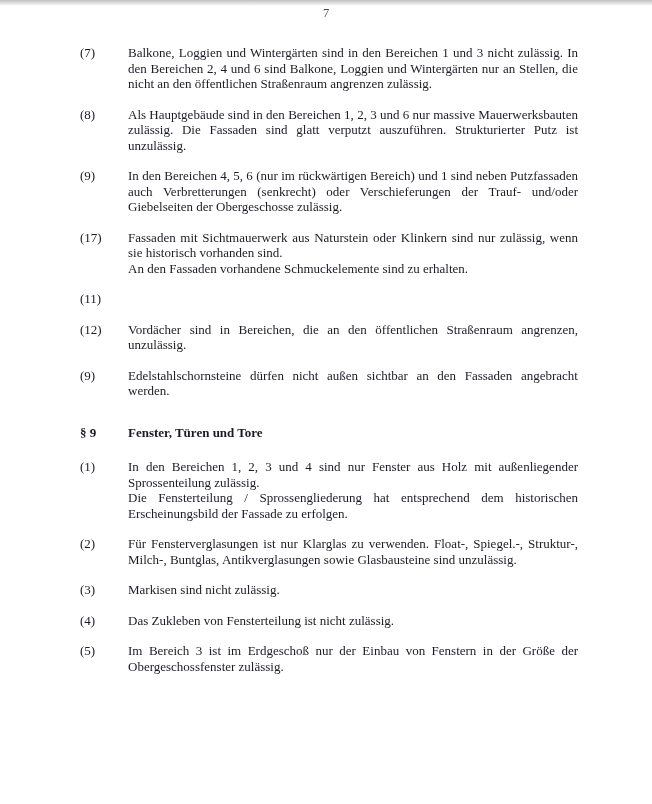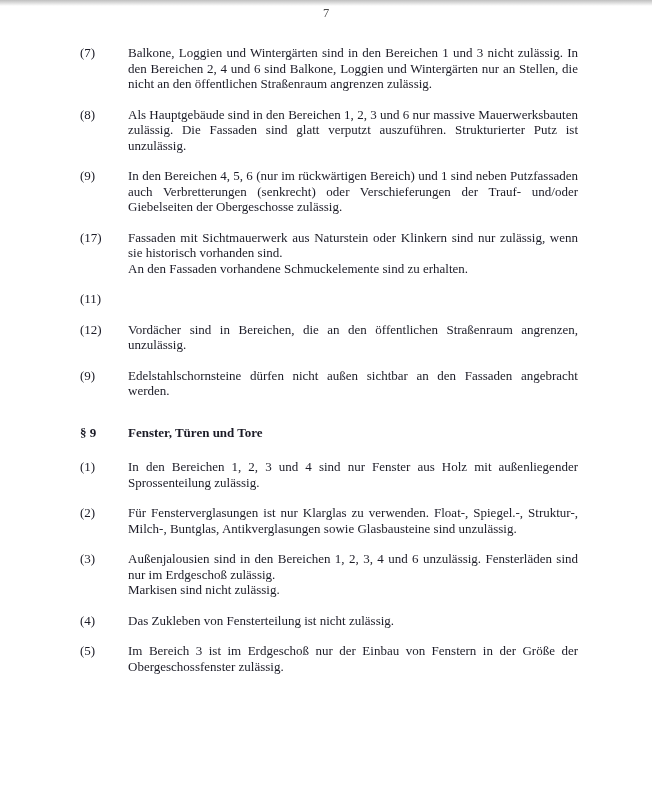--- a/index.html
+++ b/index.html
@@ -127,34 +127,34 @@
 
   <div class="section-heading">
     <div class="num">§ 9</div>
     <div class="title">Fenster, Türen und Tore</div>
   </div>
 
   <div class="item">
     <div class="num">(1)</div>
     <div class="body">
           <div class="seg">In den Bereichen 1, 2, 3 und 4 sind nur Fenster aus Holz mit außenliegender Sprossenteilung zulässig.</div>
+          <div class="seg">Die Fensterteilung / Sprossengliederung hat entsprechend dem historischen Erscheinungsbild der Fassade zu erfolgen.</div>
         </div>
   </div>
 
   <div class="item">
     <div class="num">(2)</div>
     <div class="body">
           <div class="seg">Für Fensterverglasungen ist nur Klarglas zu verwenden. Float-, Spiegel.-, Struktur-, Milch-, Buntglas, Antikverglasungen sowie Glasbausteine sind unzulässig.</div>
         </div>
   </div>
 
   <div class="item">
     <div class="num">(3)</div>
     <div class="body">
-          <div class="seg">Außenjalousien sind in den Bereichen 1, 2, 3, 4 und 6 unzulässig. Fensterläden sind nur im Erdgeschoß zulässig.</div>
           <div class="seg">Markisen sind nicht zulässig.</div>
         </div>
   </div>
 
   <div class="item">
     <div class="num">(4)</div>
     <div class="body">
           <div class="seg">Das Zukleben von Fensterteilung ist nicht zulässig.</div>
         </div>
   </div>

